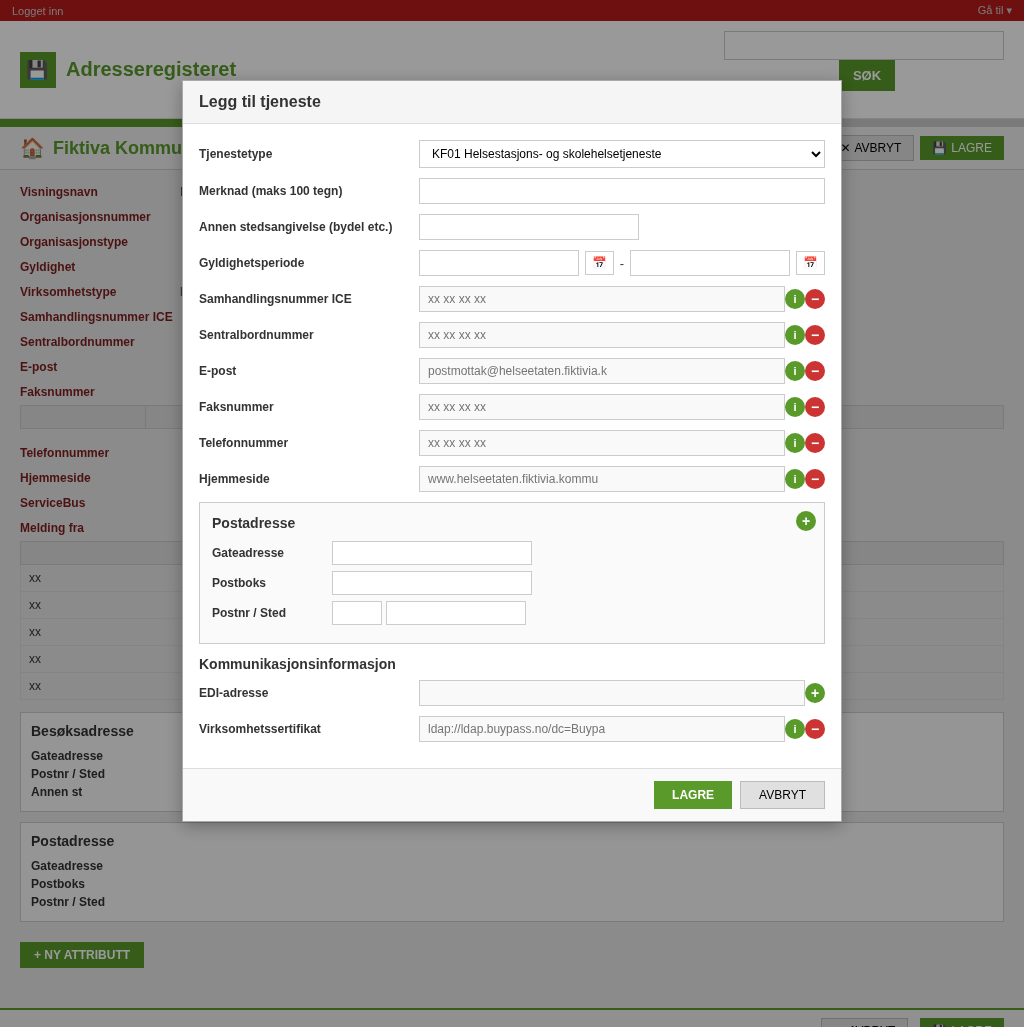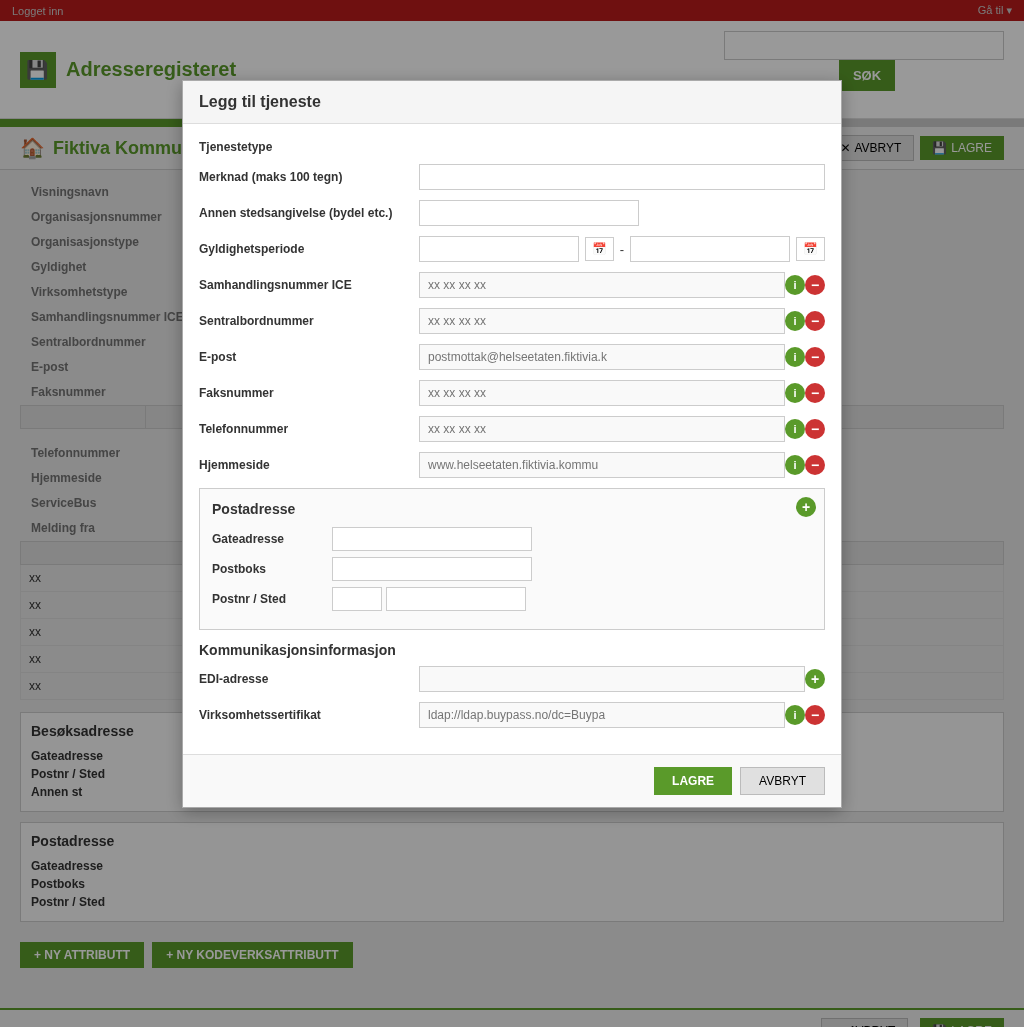--- a/index.html
+++ b/index.html
@@ -115,21 +115,21 @@
     }
 
     
     .form-row {
       display: flex;
       align-items: center;
       padding: 5px 0;
       border-bottom: 1px solid #e8e8e8;
       font-size: 12px;
     }
-    .form-label { width: 160px; font-weight: bold; color: #737373; flex-shrink: 0; margin-left: 11px; }
+    .form-label { width: 160px; font-weight: bold; color: #7f1d1d; flex-shrink: 0; }
     .form-value { color: #555; }
     .data-table {
       width: 100%;
       border-collapse: collapse;
       font-size: 12px;
       margin-bottom: 12px;
     }
     .data-table th {
       background: #e0e0e0;
       padding: 4px 8px;
@@ -600,21 +600,20 @@
       <div class="address-value"></div>
     </div>
     <div class="address-row">
       <div class="address-label">Postnr / Sted</div>
       <div class="address-value"></div>
     </div>
   </div>
 
   <div class="bottom-buttons">
     <button class="btn-ny-attributt">+ NY ATTRIBUTT</button>
-    <button class="btn-ny-attributt">+ NY KODEVERKSATTRIBUTT</button>
   </div>
 </div>
 
 <div class="bottom-page-buttons">
   <button class="btn-avbryt">
     <span>✕</span>
     <span>AVBRYT</span>
   </button>
   <button class="btn-lagre-main">
     <span>💾</span>
@@ -632,20 +631,25 @@
 
     <div class="modal-header">
       <h3>Legg til tjeneste</h3>
       <button class="modal-close"></button>
     </div>
 
     <div class="modal-body">
 
       <div class="modal-row">
         <div class="modal-label">Tjenestetype</div>
+        <div class="modal-field">
+          <select>
+            <option>KF01 Helsestasjons- og skolehelsetjeneste</option>
+          </select>
+        </div>
       </div>
 
       <div class="modal-row">
         <div class="modal-label">Merknad (maks 100 tegn)</div>
         <div class="modal-field">
           <input type="text" style="">
         </div>
       </div>
 
       <div class="modal-row">

